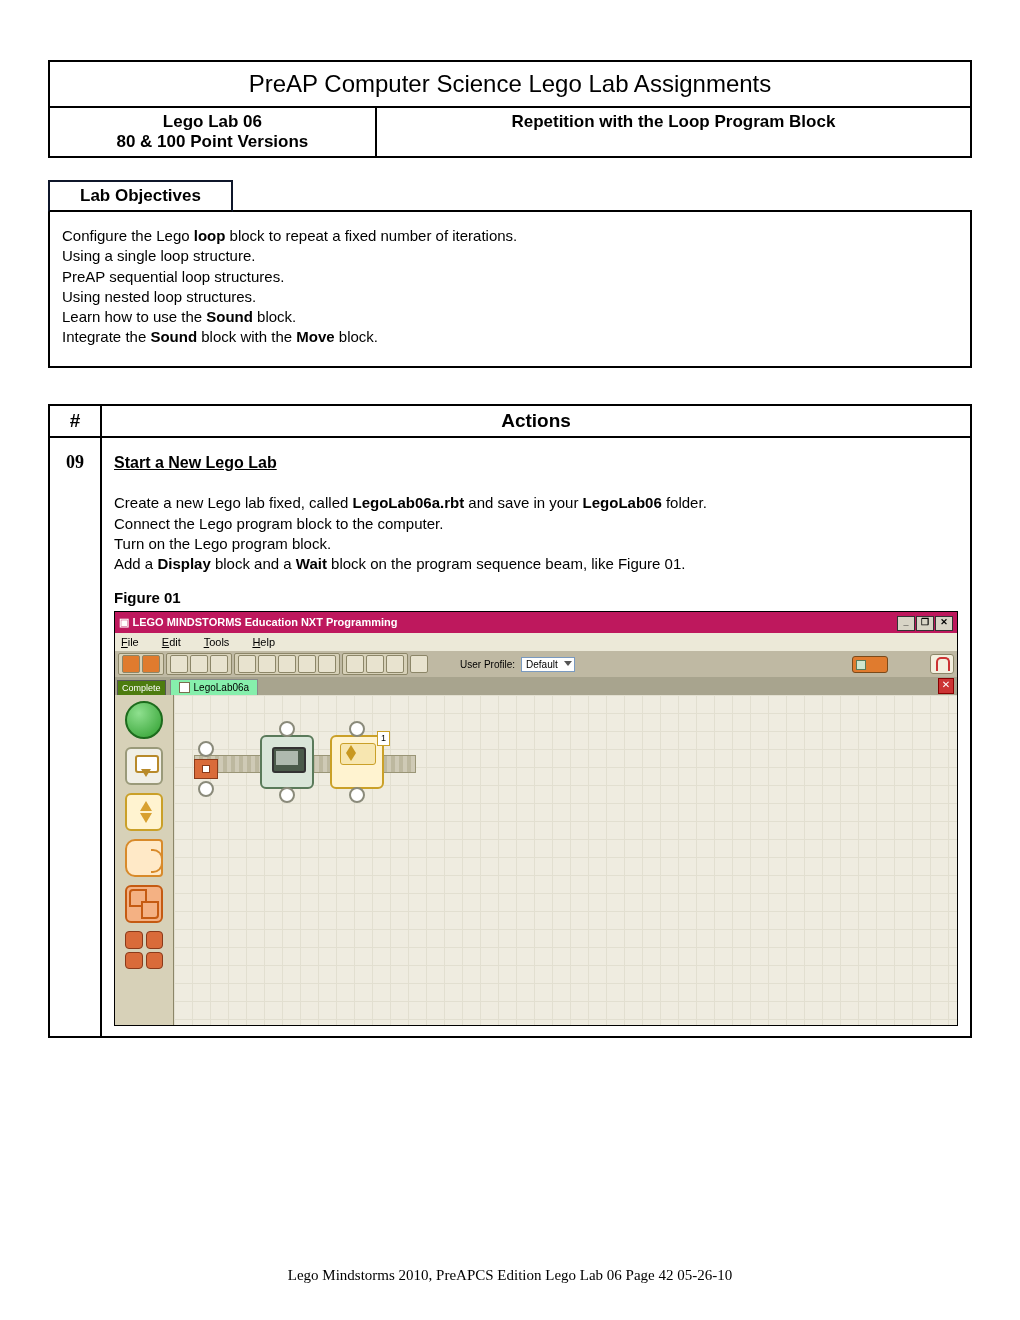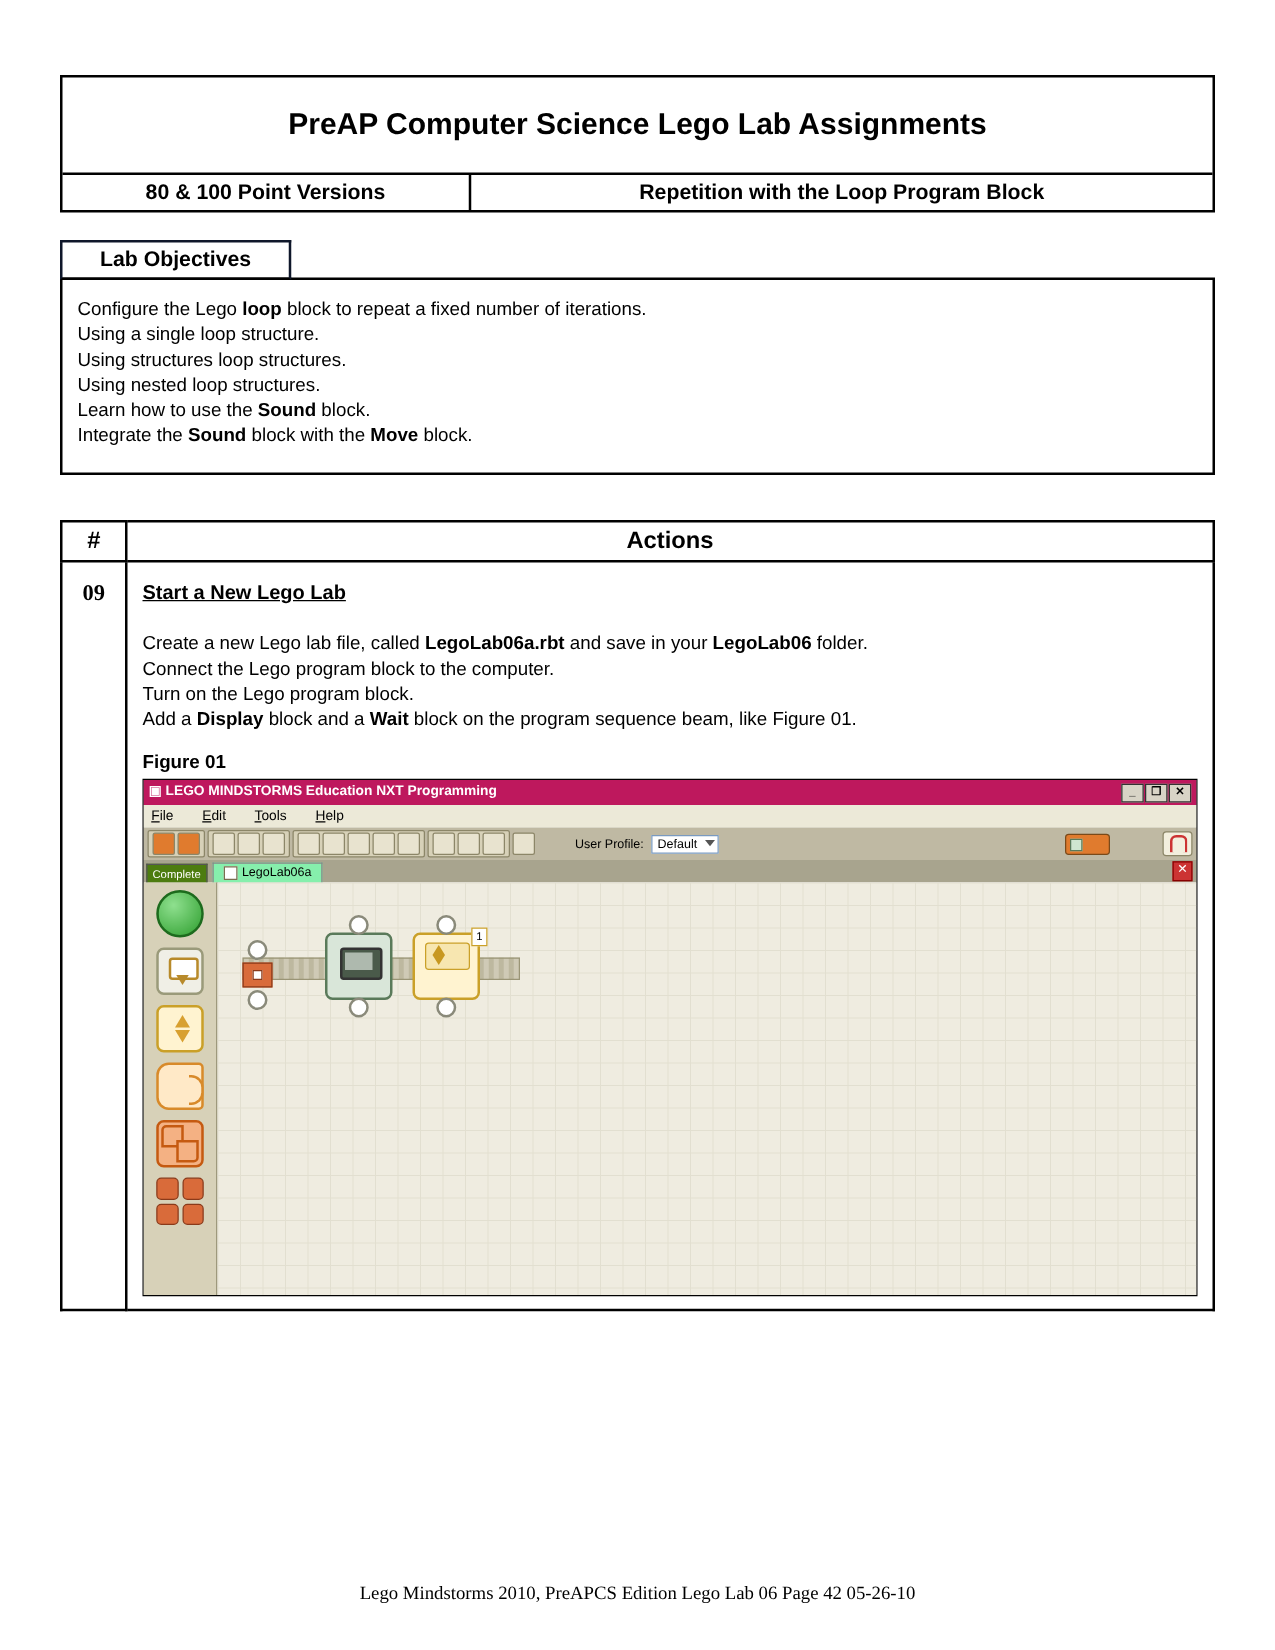--- a/index.html
+++ b/index.html
@@ -1,19 +1,19 @@
 <!DOCTYPE html>
 <html><head>
 <meta charset="utf-8">
 <style>
   html,body{margin:0;padding:0;background:#fff;font-family:Arial,Helvetica,sans-serif;color:#000}
   .page{width:1020px;height:1320px;box-sizing:border-box;padding:60px 48px 40px 48px;position:relative}
   .outer{border:2px solid #000}
   .title-row{border-bottom:2px solid #000;text-align:center;padding:8px 0}
-  .title-row h1{margin:16px;font-size:24px;font-weight:bold}
+  .title-row h1{margin:0;font-size:24px;font-weight:normal}
   .sub-row{display:flex}
   .sub-left{border-right:2px solid #000;width:34%;text-align:center;font-weight:bold;font-size:17px;padding:4px 6px}
   .sub-right{flex:1;text-align:center;font-weight:bold;font-size:17px;padding:4px 6px}
   .sub-left .line2{border-top:0}
   .objectives-wrap{margin-top:22px}
   .obj-tab{display:inline-block;border:2px solid #0f172a;border-bottom:2px solid #000;padding:4px 30px;font-weight:bold;font-size:17px;margin-left:0}
   .obj-body{border:2px solid #000;margin-top:-2px;padding:14px 12px 18px 12px;font-size:15px;line-height:1.35}
   .actions-table{margin-top:36px;border:2px solid #000;width:100%;border-collapse:collapse}
   .actions-table th,.actions-table td{border:2px solid #000;vertical-align:top}
   .actions-table th{font-size:19px;padding:4px 0}
@@ -87,34 +87,35 @@
 <body>
 
 <div class="page">
 
   <div class="outer">
     <div class="title-row">
       <h1>PreAP Computer Science Lego Lab Assignments</h1>
     </div>
     <div class="sub-row">
       <div class="sub-left">
+        <div>Lego Lab 06</div>
         <div class="line2">80 &amp; 100 Point Versions</div>
       </div>
       <div class="sub-right">Repetition with the Loop Program Block</div>
     </div>
   </div>
 
   <div class="objectives-wrap">
     <div class="obj-tab">Lab Objectives</div>
     <div class="obj-body">
       <div>
         <span>Configure the Lego </span><b>loop</b><span> block to repeat a fixed number of iterations.</span>
       </div>
       <div>Using a single loop structure.</div>
-      <div>Using structures loop structures.</div>
+      <div>PreAP sequential loop structures.</div>
       <div>Using nested loop structures.</div>
       <div>
         <span>Learn how to use the </span><b>Sound</b><span> block.</span>
       </div>
       <div>
         <span>Integrate the </span><b>Sound</b><span> block with the </span><b>Move</b><span> block.</span>
       </div>
     </div>
   </div>
 
@@ -123,21 +124,21 @@
         <tr>
       <th>#</th>
       <th>Actions</th>
     </tr>
     <tr>
       <td class="col-num">09</td>
       <td class="col-act">
         <div class="step-title">Start a New Lego Lab</div>
         <br>
         <div>
-          <span>Create a new Lego lab file, called </span><b>LegoLab06a.rbt</b><span> and save in your </span><b>LegoLab06</b><span> folder.</span>
+          <span>Create a new Lego lab fixed, called </span><b>LegoLab06a.rbt</b><span> and save in your </span><b>LegoLab06</b><span> folder.</span>
         </div>
         <div>Connect the Lego program block to the computer.</div>
         <div>Turn on the Lego program block.</div>
         <div>
           <span>Add a </span><b>Display</b><span> block and a </span><b>Wait</b><span> block on the program sequence beam, like Figure 01.</span>
         </div>
         <div class="fig-label">Figure 01</div>
 
         
         <div class="shot">

